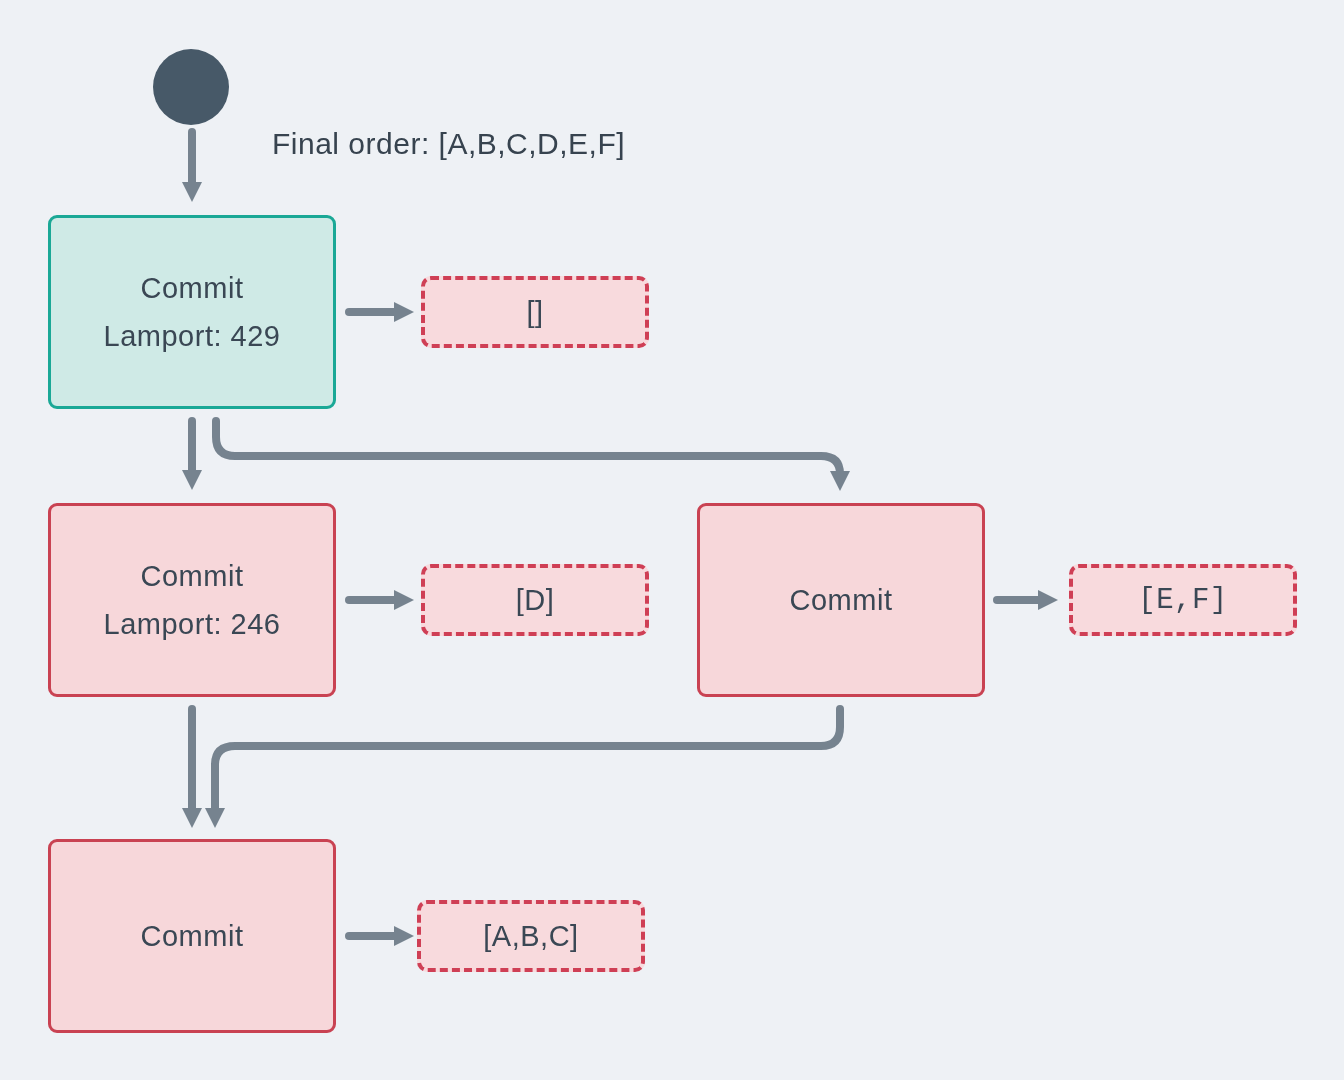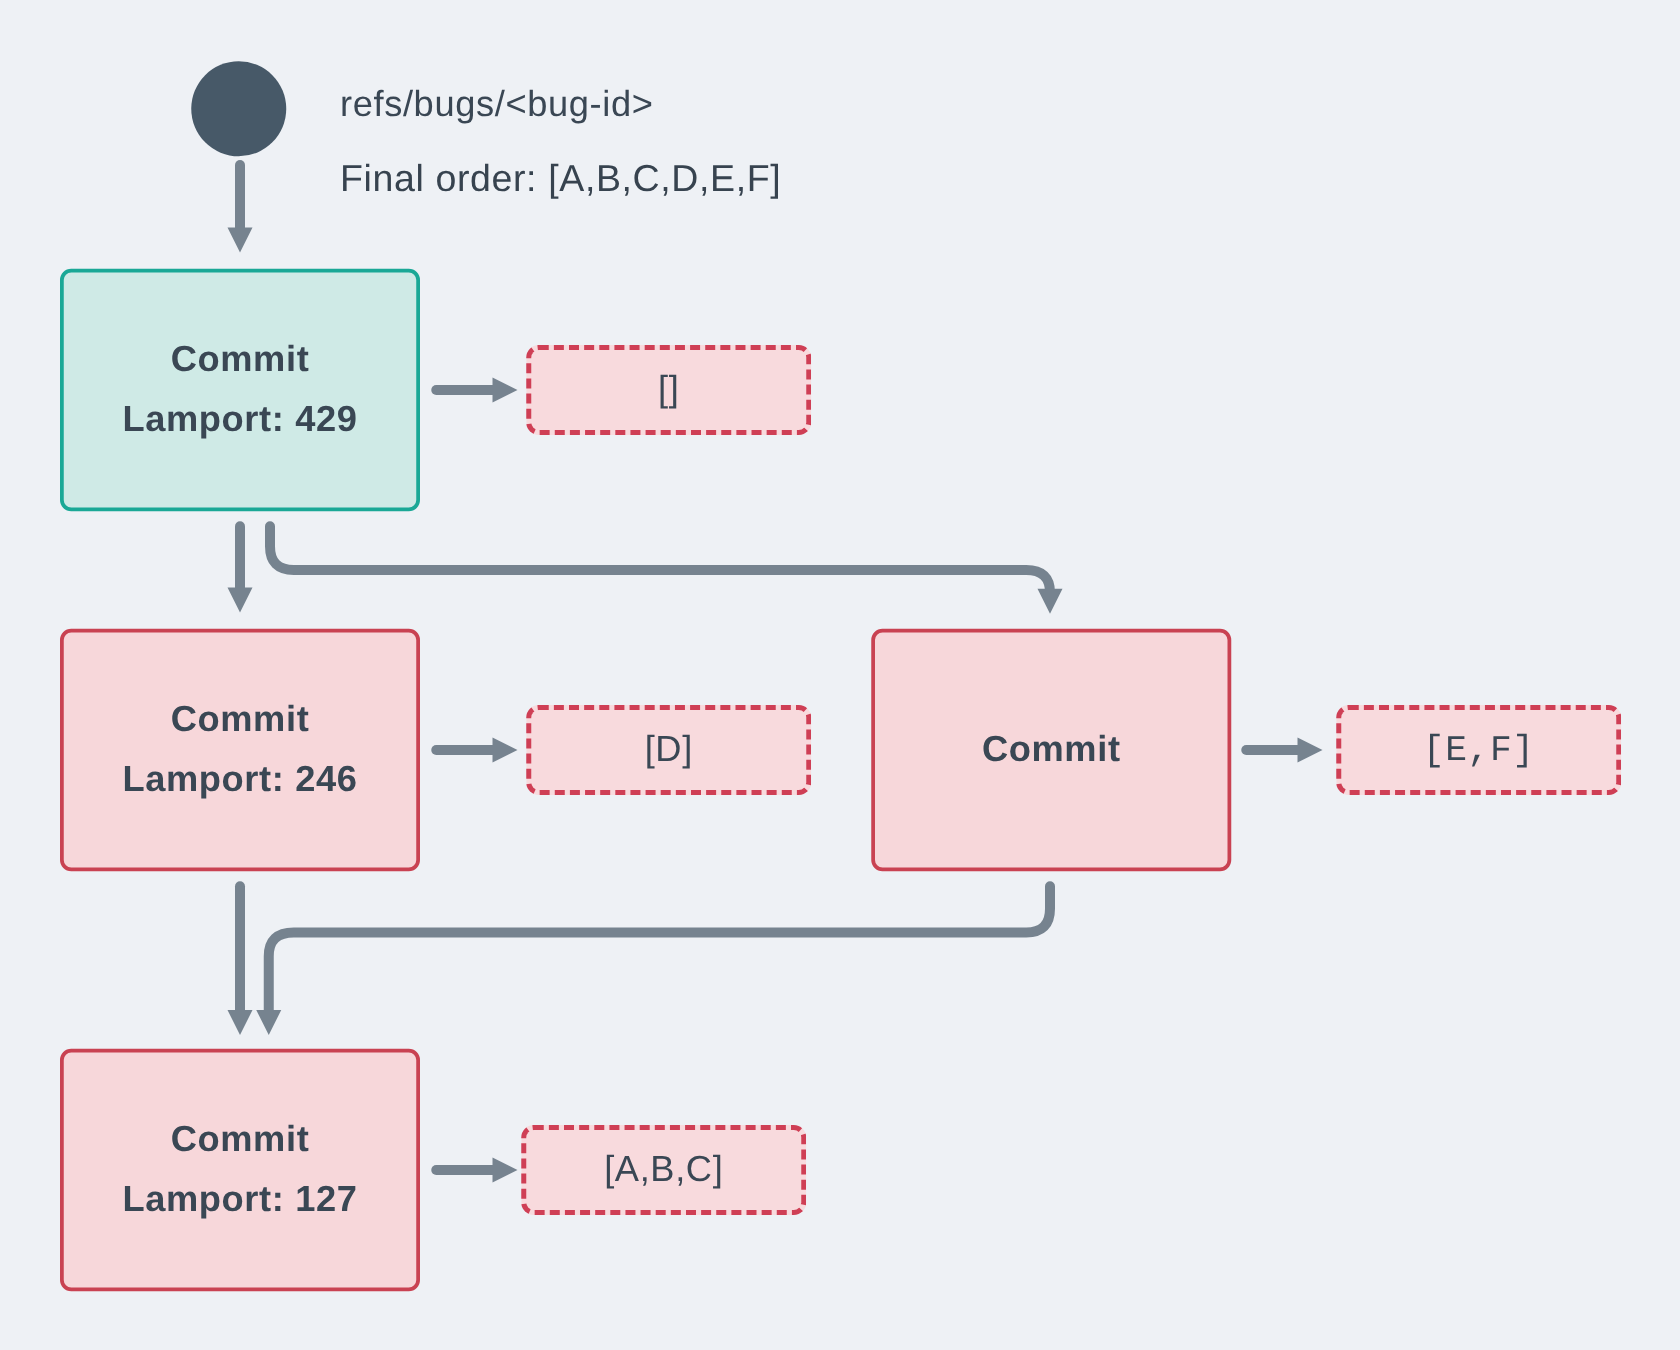--- a/index.html
+++ b/index.html
@@ -53,21 +53,20 @@
     box-sizing: border-box;
     display: flex;
     flex-direction: column;
     align-items: center;
     justify-content: center;
     text-align: center;
     font-size: 29px;
     line-height: 48px;
     color: #3a4754;
     letter-spacing: 0.5px;
-    font-weight: bold;
   }
   .node-head {
     background: #cfeae6;
     border: 3.5px solid #1aa896;
   }
   .node-commit {
     background: #f7d7da;
     border: 3.5px solid #c94252;
   }
   .result {
@@ -112,41 +111,39 @@
       <path d="M349,600 H398" marker-end="url(#ah)"></path>
       <path d="M997,600 H1042" marker-end="url(#ah)"></path>
       <path d="M192,709 V812" marker-end="url(#ah)"></path>
       <path d="M840,709 V727 Q840,746 821,746 H235 Q215,746 215,765 V812" marker-end="url(#ah)"></path>
       <path d="M349,936 H398" marker-end="url(#ah)"></path>
     </g>
   </svg>
 
   <div class="ref-circle"></div>
 
-  <div class="ref-label">refs/bugs/&lt;bug-id&gt;</div>
 
   <div class="final-order">Final order: [A,B,C,D,E,F]</div>
 
   <div class="node node-head pos-node-864">
     <div>Commit</div>
     <div>Lamport: 429</div>
   </div>
 
   <div class="node node-commit pos-node-246">
     <div>Commit</div>
     <div>Lamport: 246</div>
   </div>
 
   <div class="node node-commit pos-node-537">
     <div>Commit</div>
   </div>
 
   <div class="node node-commit pos-node-127">
     <div>Commit</div>
-    <div>Lamport: 127</div>
   </div>
 
   <div class="result pos-res-864">[]</div>
 
   <div class="result pos-res-246">[D]</div>
 
   <div class="result pos-res-537">[E,F]</div>
 
   <div class="result pos-res-127">[A,B,C]</div>
 

